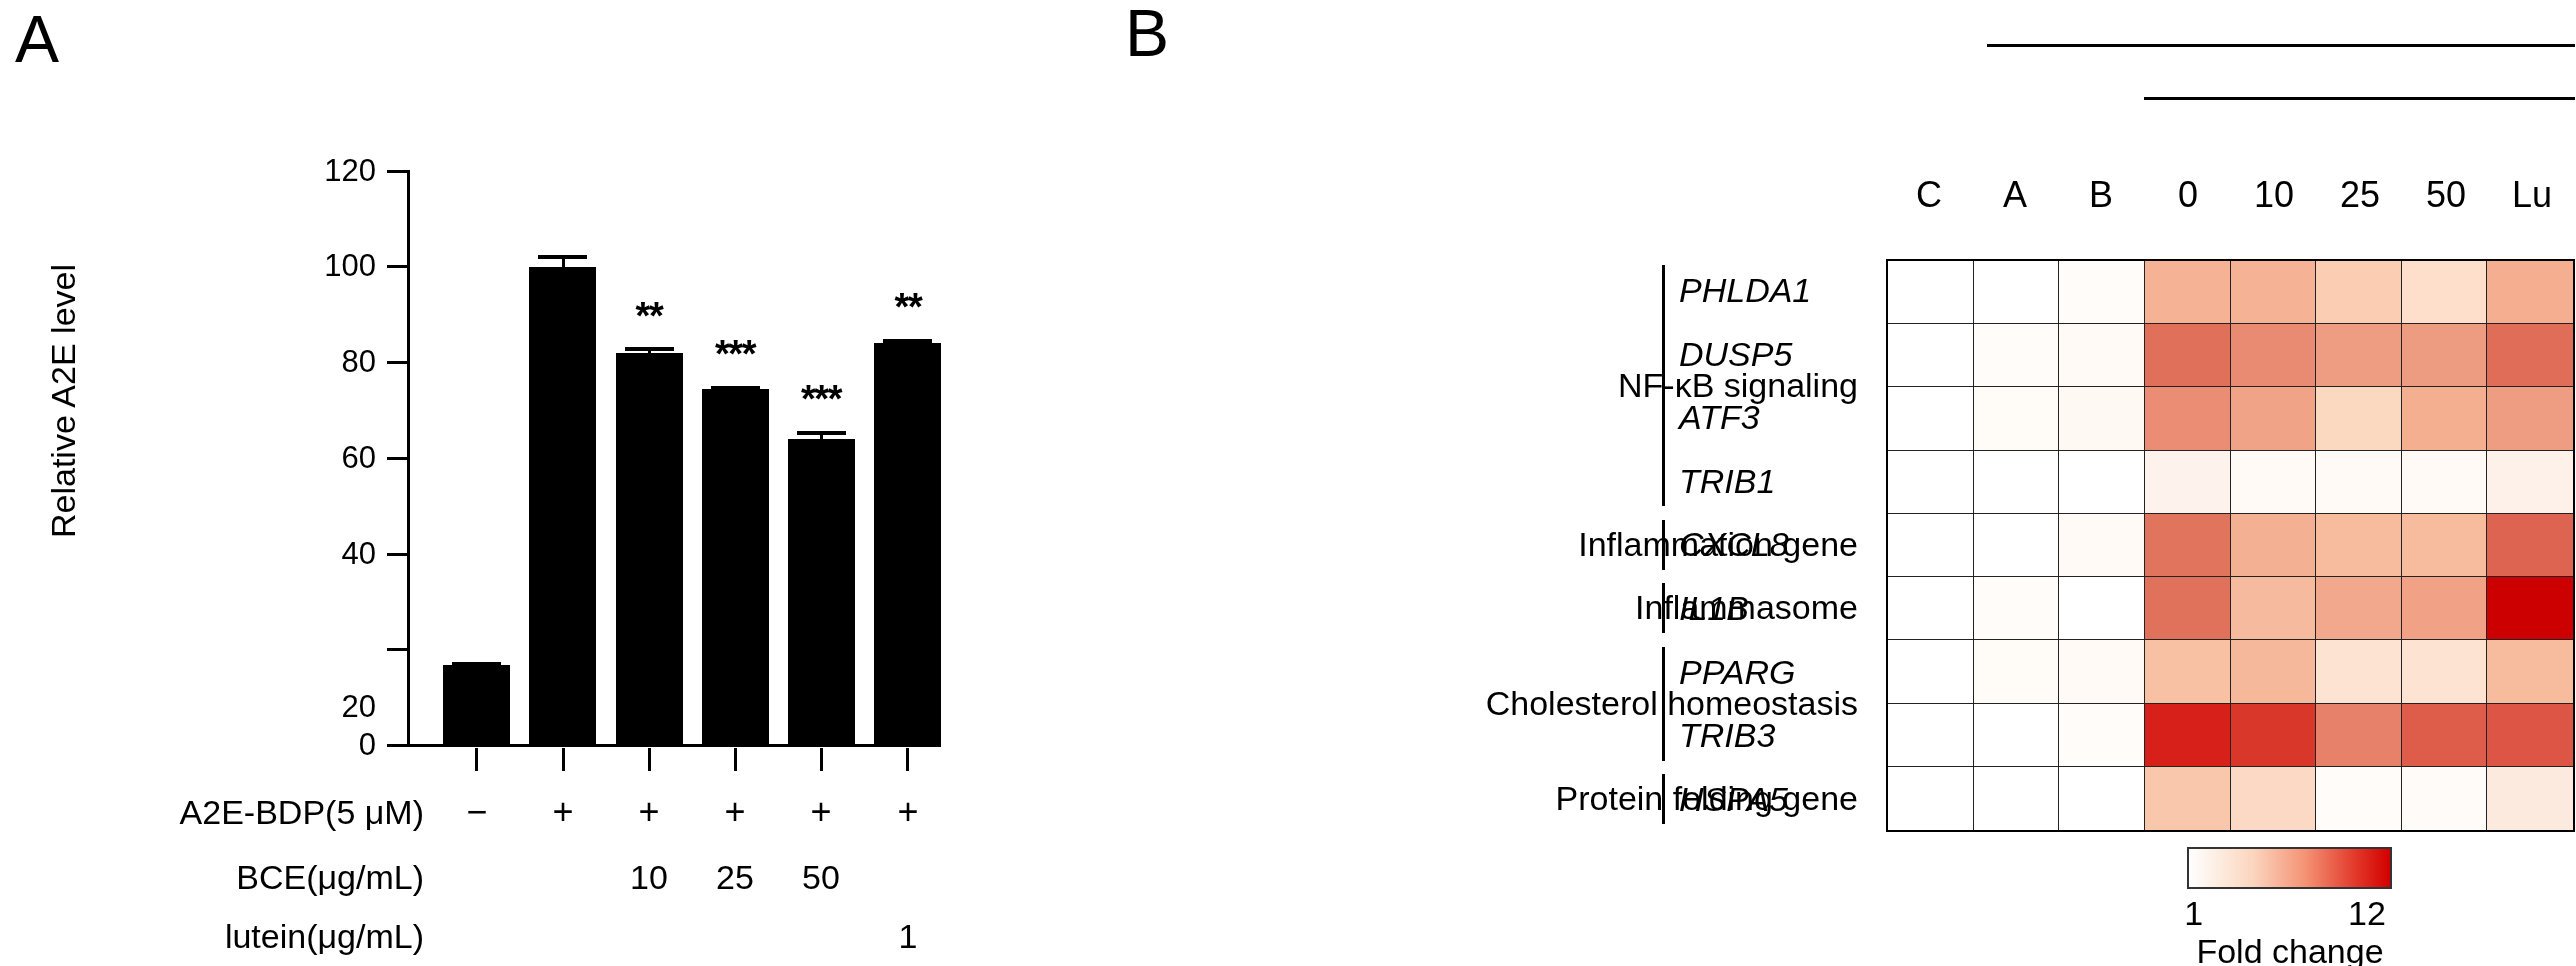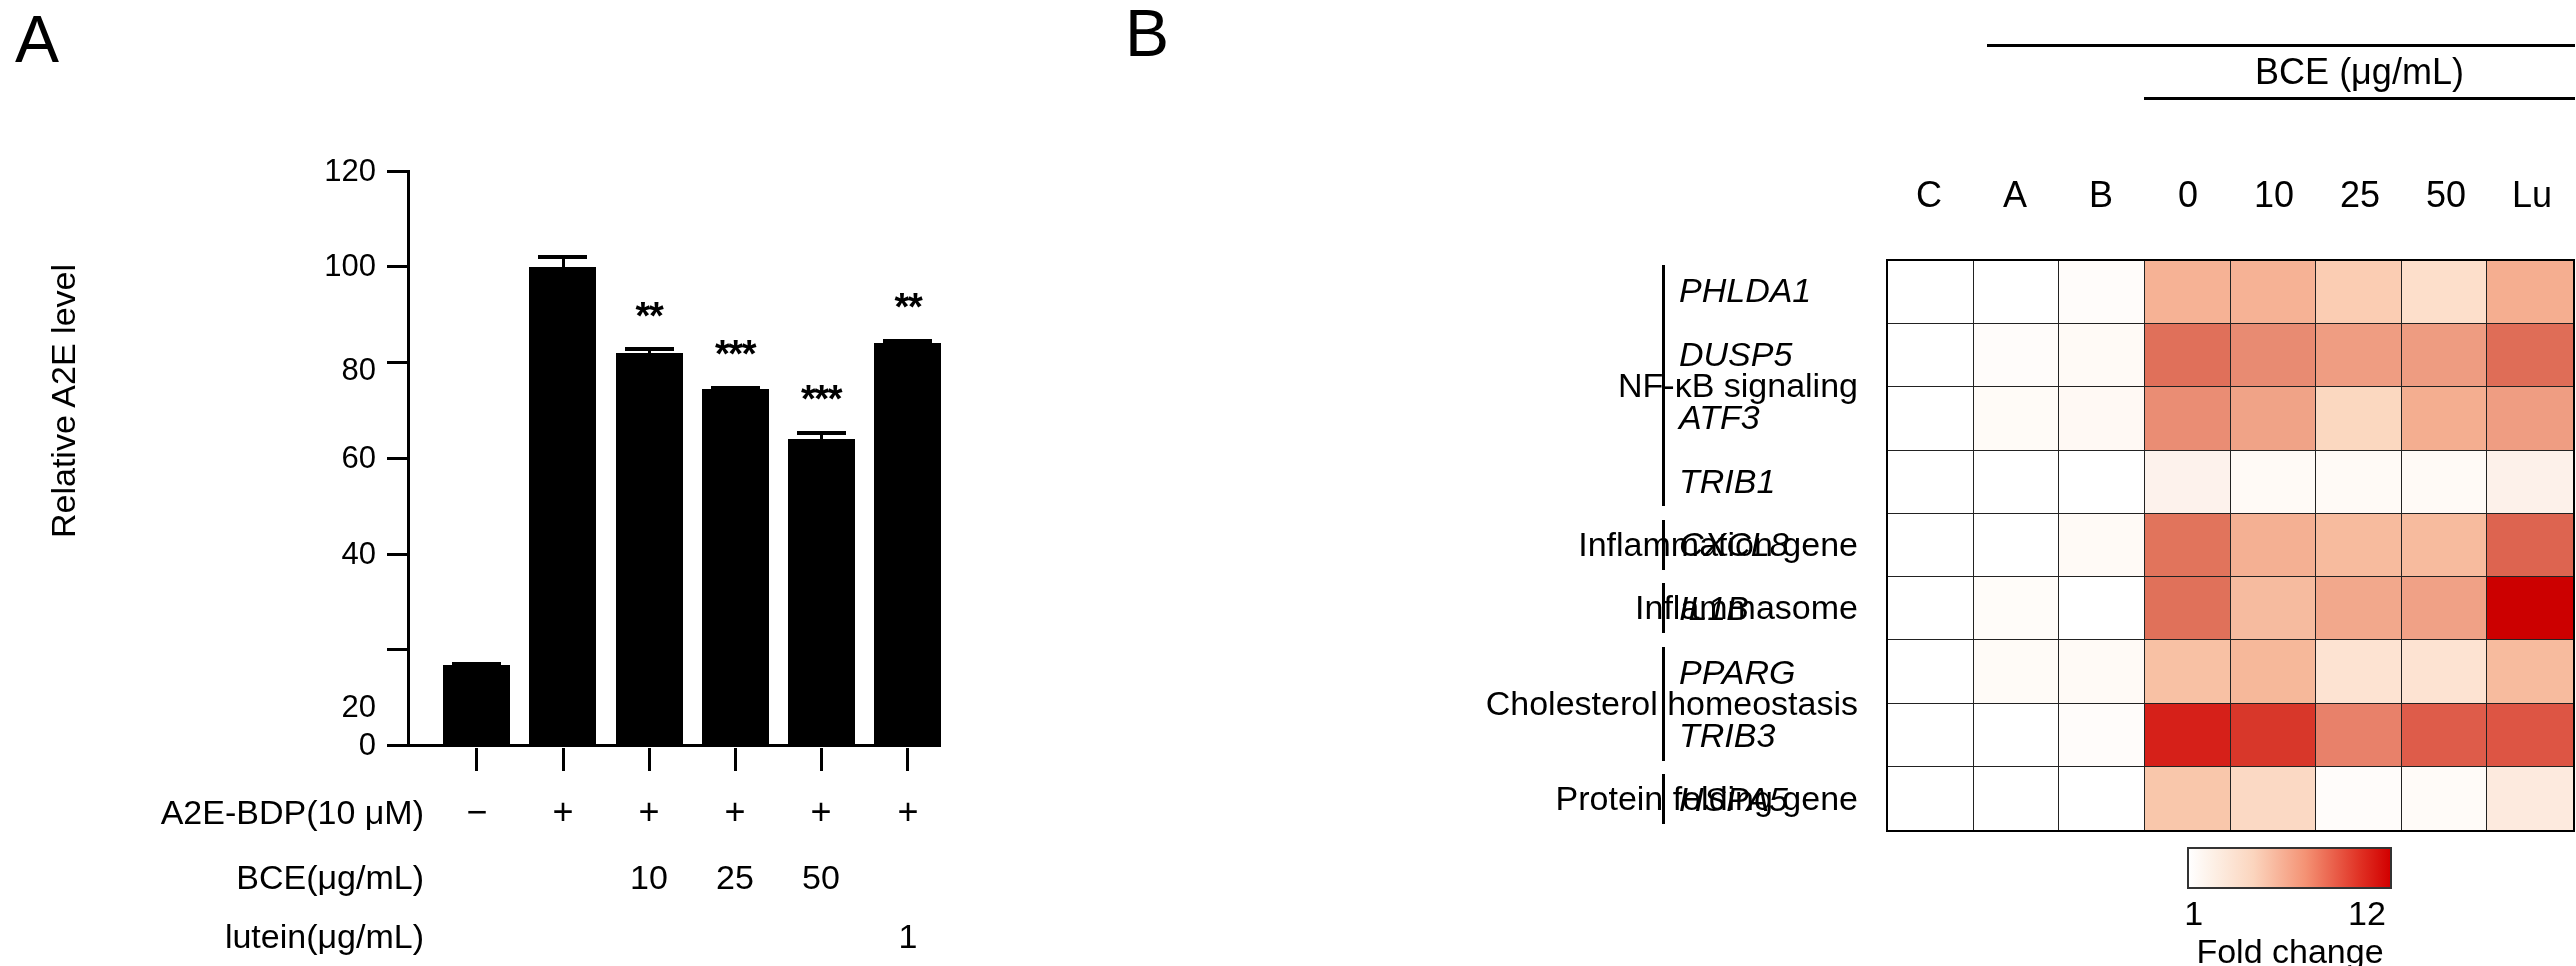--- a/index.html
+++ b/index.html
@@ -82,21 +82,21 @@
     <div id="a-ticks">
         <div class="a-ytick" style="top: 744px;"></div>
         <div class="a-ylabel" style="top: 729px; left: 294px;">0</div>
         <div class="a-ytick" style="top: 648px;"></div>
         <div class="a-ylabel" style="top: 647px; left: 294px; margin-top: 44px;">20</div>
         <div class="a-ytick" style="top: 553px;"></div>
         <div class="a-ylabel" style="top: 538px; left: 294px;">40</div>
         <div class="a-ytick" style="top: 457px;"></div>
         <div class="a-ylabel" style="top: 442px; left: 294px;">60</div>
         <div class="a-ytick" style="top: 361px;"></div>
-        <div class="a-ylabel" style="top: 354px; left: 294px;">80</div>
+        <div class="a-ylabel" style="top: 346px; left: 294px;">80</div>
         <div class="a-ytick" style="top: 265px;"></div>
         <div class="a-ylabel" style="top: 250px; left: 294px;">100</div>
         <div class="a-ytick" style="top: 170px;"></div>
         <div class="a-ylabel" style="top: 155px; left: 294px;">120</div>
       </div>
     <div id="a-xticks">
         <div class="a-xtick" style="left: 475px;"></div>
         <div class="a-xtick" style="left: 562px;"></div>
         <div class="a-xtick" style="left: 648px;"></div>
         <div class="a-xtick" style="left: 734px;"></div>
@@ -123,41 +123,40 @@
         <div class="a-err-cap" style="left: 797px; top: 431px; width: 49px;"></div>
         <div class="a-sig" style="left: 763px; top: 380px; width: 116px;">***</div>
         <div class="a-bar" style="left: 874px; top: 343px; width: 67px; height: 402px;"></div>
         <div class="a-err-v" style="left: 906px; top: 339px; height: 4.3px;"></div>
         <div class="a-err-cap" style="left: 883px; top: 339px; width: 49px;"></div>
         <div class="a-sig" style="left: 850px; top: 288px; width: 116px;">**</div>
       </div>
   </div>
 
   <div id="a-conditions">
-      <div class="a-rowlabel" style="left: 0px; top: 793px; width: 424px; text-align: right;">A2E-BDP(10 μM)</div>
+      <div class="a-rowlabel" style="left: 0px; top: 793px; width: 424px; text-align: right;">A2E-BDP(5 μM)</div>
       <div class="a-plusminus" style="left: 434px; top: 793px; width: 86px;">−</div>
       <div class="a-plusminus" style="left: 520px; top: 793px; width: 86px;">+</div>
       <div class="a-plusminus" style="left: 606px; top: 793px; width: 86px;">+</div>
       <div class="a-plusminus" style="left: 692px; top: 793px; width: 86px;">+</div>
       <div class="a-plusminus" style="left: 778px; top: 793px; width: 86px;">+</div>
       <div class="a-plusminus" style="left: 865px; top: 793px; width: 86px;">+</div>
       <div class="a-rowlabel" style="left: 0px; top: 858px; width: 424px; text-align: right;">BCE(μg/mL)</div>
       <div class="a-cellval" style="left: 606px; top: 858px; width: 86px;">10</div>
       <div class="a-cellval" style="left: 692px; top: 858px; width: 86px;">25</div>
       <div class="a-cellval" style="left: 778px; top: 858px; width: 86px;">50</div>
       <div class="a-rowlabel" style="left: 0px; top: 917px; width: 424px; text-align: right;">lutein(μg/mL)</div>
       <div class="a-cellval" style="left: 865px; top: 917px; width: 86px;">1</div>
     </div>
 </div>
 
 <div id="panel-b">
   <div class="panel-letter" id="b-letter">B</div>
 
   <div id="b-ab-rule"></div>
-  <div id="b-bce-label">BCE (μg/mL)</div>
   <div id="b-bce-rule"></div>
 
   <div id="b-colheads">
       <div class="b-colhead" style="left: 826px; width: 86px;">C</div>
       <div class="b-colhead" style="left: 912px; width: 86px;">A</div>
       <div class="b-colhead" style="left: 998px; width: 86px;">B</div>
       <div class="b-colhead" style="left: 1085px; width: 86px;">0</div>
       <div class="b-colhead" style="left: 1171px; width: 86px;">10</div>
       <div class="b-colhead" style="left: 1257px; width: 86px;">25</div>
       <div class="b-colhead" style="left: 1343px; width: 86px;">50</div>

